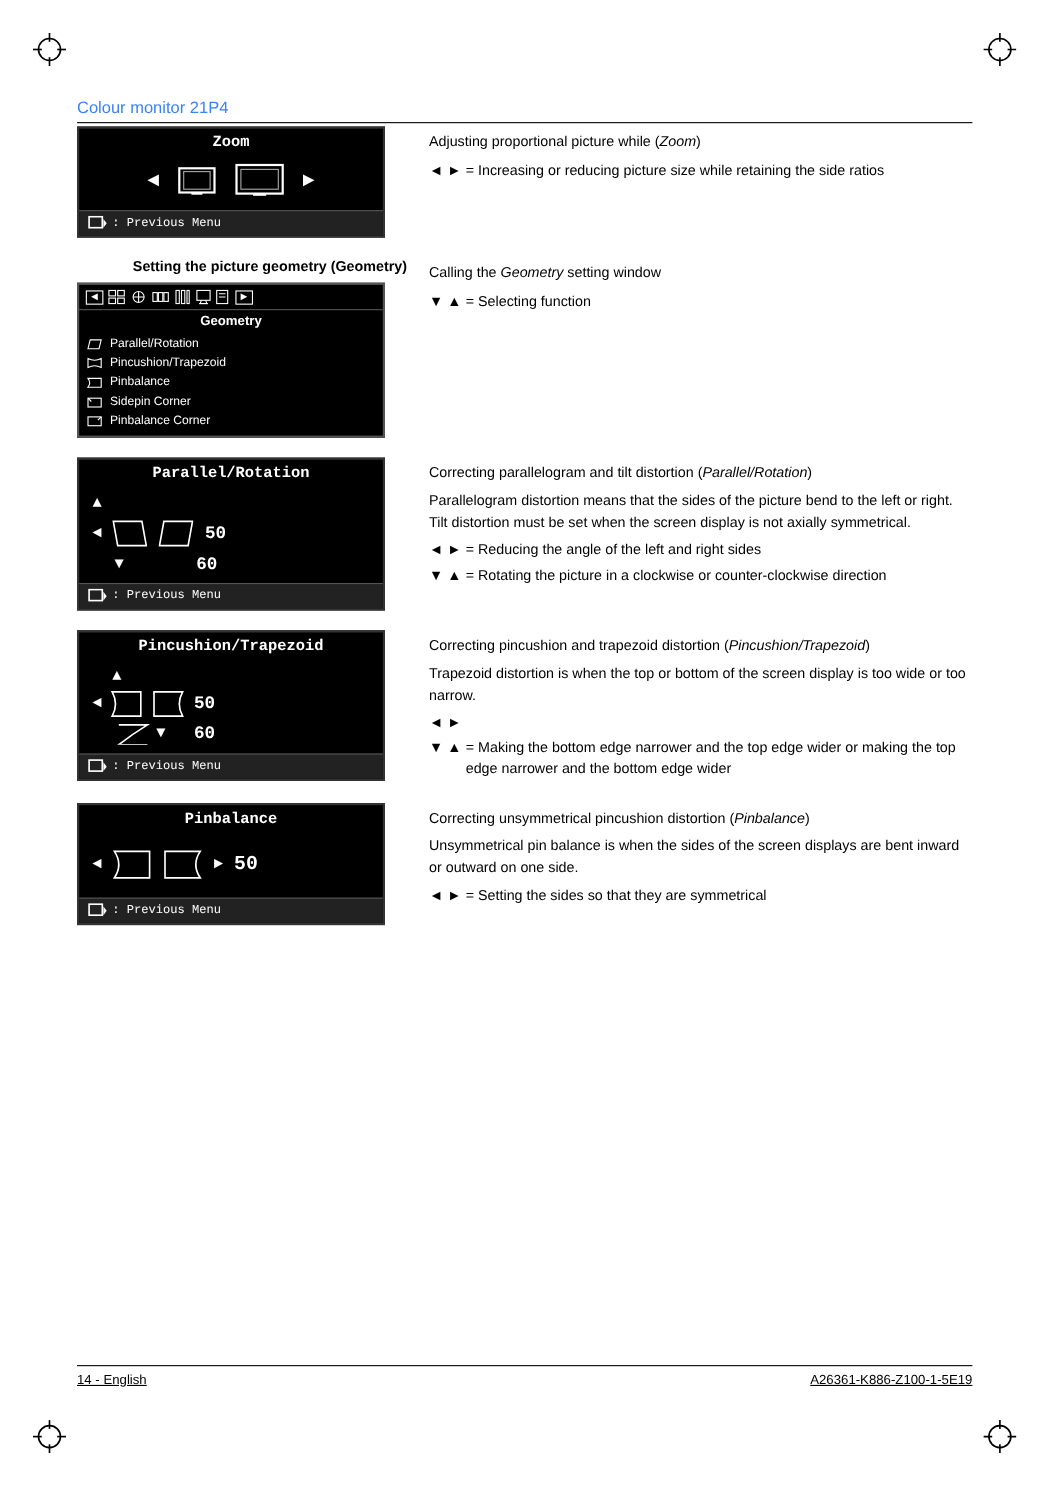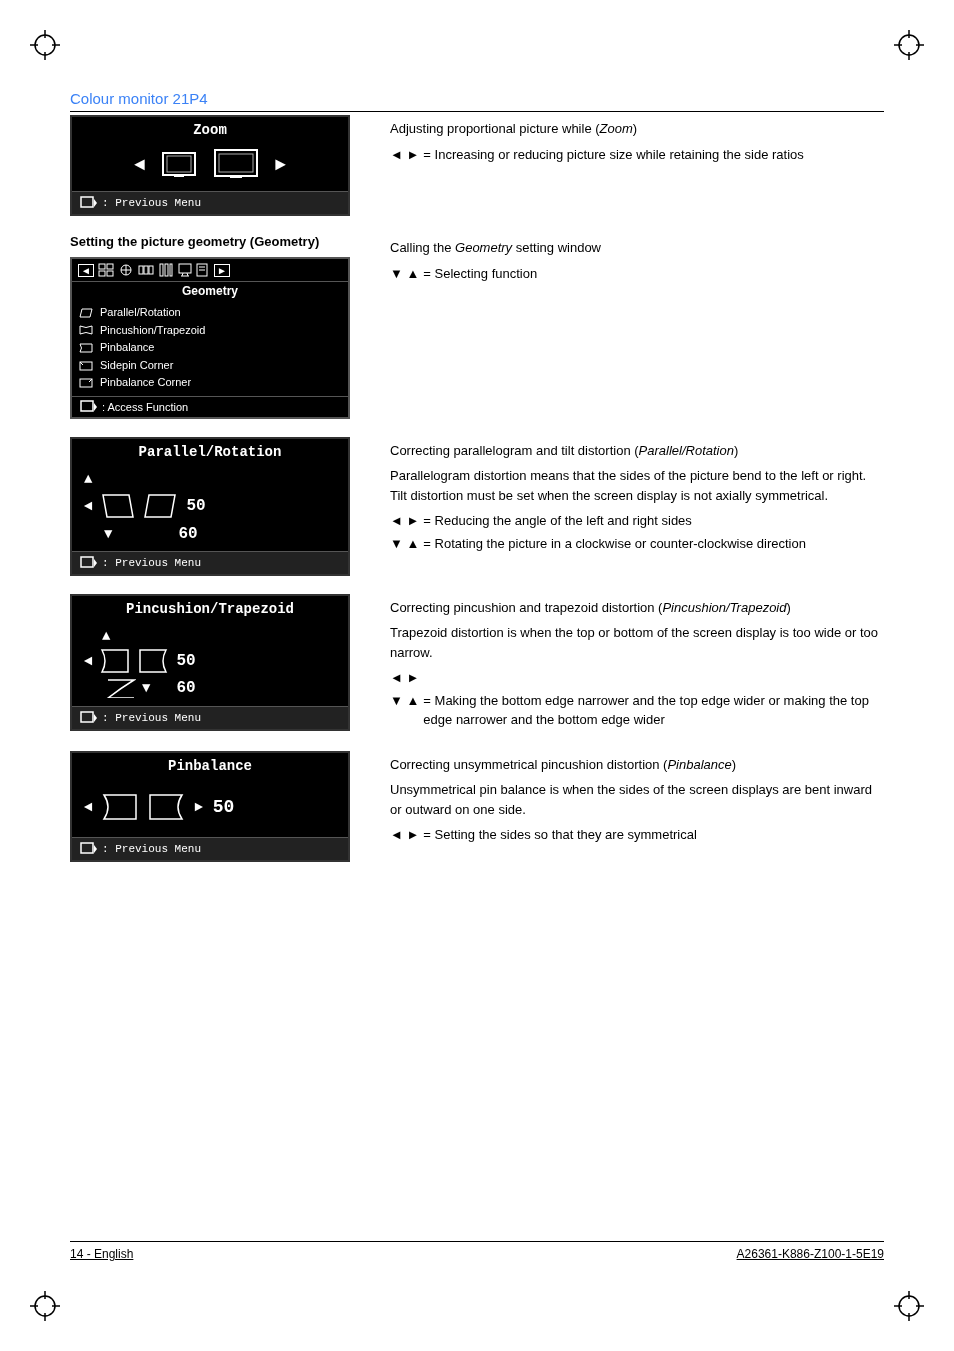--- a/index.html
+++ b/index.html
@@ -76,20 +76,21 @@
     .section-right {
       flex: 1;
       padding-top: 4px;
     }
 
     
     .section-heading {
       font-size: 13px;
       font-weight: bold;
       margin-bottom: 8px;
+      text-align: right;
     }
 
     
     .osd-box {
       background: #000;
       color: #fff;
       border: 2px solid #333;
       width: 280px;
       min-height: 90px;
       position: relative;
@@ -361,27 +362,20 @@
           </div>
 
           <div class="geometry-menu-item">
             <svg width="16" height="12" viewBox="0 0 16 12">
               <rect x="2" y="2" width="12" height="8" fill="none" stroke="#fff" stroke-width="1"></rect>
               <line x1="14" y1="2" x2="11" y2="5" stroke="#fff" stroke-width="1"></line>
             </svg>
             <span>Pinbalance Corner</span>
           </div>
         </div>
-        <div class="geometry-menu-footer">
-          <svg width="18" height="14" viewBox="0 0 18 14">
-            <rect x="1" y="1" width="12" height="10" fill="none" stroke="#fff" stroke-width="1.5"></rect>
-            <polygon points="14,3 17,7 14,11" fill="#fff"></polygon>
-          </svg>
-          <span>: Access Function</span>
-        </div>
       </div>
     </div>
     <div class="section-right">
       <p class="desc-text">
         <span>Calling the </span><em>Geometry</em><span> setting window</span>
       </p>
       <div class="desc-bullet">
         <span class="arrows">▼ ▲</span>
         <span>= Selecting function</span>
       </div>

